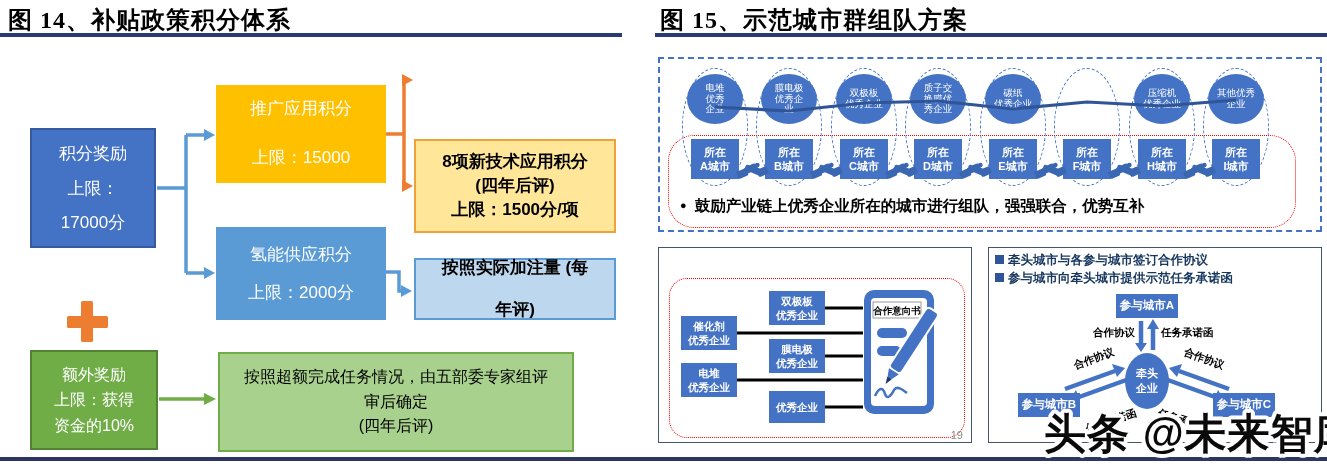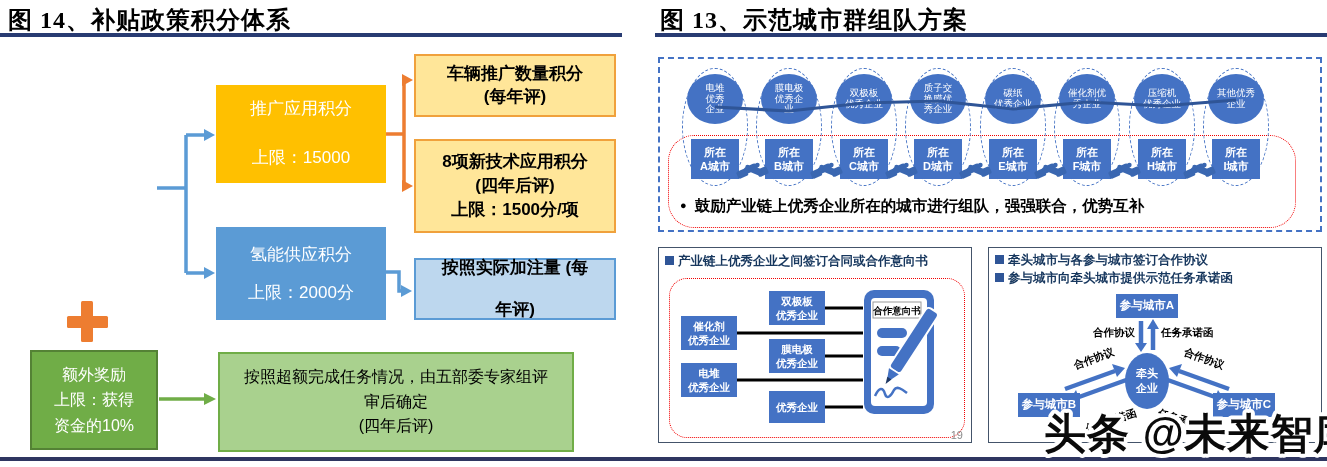--- a/index.html
+++ b/index.html
@@ -85,55 +85,56 @@
 
     <path d="M159 399 H204" stroke="#70AD47" stroke-width="3.5" fill="none"></path>
     <polygon points="204,393 204,405 216,399" fill="#70AD47"></polygon>
 
     <g fill="#ED7D31">
       <rect x="81" y="301" width="12" height="41" rx="1.5"></rect>
       <rect x="67" y="316" width="41" height="12" rx="1.5"></rect>
     </g>
   </svg>
 
+  <div class="box b-root">
+    <span class="ln">积分奖励</span>
+    <span class="ln">上限：</span>
+    <span class="ln">17000分</span>
+  </div>
   <div class="box b-fcv">
     <span class="ln">燃料电池汽车</span>
     <span class="ln">推广应用积分</span>
     <span class="ln">上限：15000</span>
     <span class="ln">分</span>
   </div>
   <div class="box b-h2">
     <span class="ln">氢能供应积分</span>
     <span class="ln">上限：2000分</span>
   </div>
-  <div class="box b-veh">
-    <span class="ln">车辆推广数量积分</span>
-    <span class="ln">(每年评)</span>
-  </div>
   <div class="box b-newtech">
     <span class="ln">8项新技术应用积分</span>
     <span class="ln">(四年后评)</span>
     <span class="ln">上限：1500分/项</span>
   </div>
   <div class="box b-refuel">
     <span class="ln">按照实际加注量 (每</span>
     <span class="ln">年评)</span>
   </div>
   <div class="box b-extra">
     <span class="ln">额外奖励</span>
     <span class="ln">上限：获得</span>
     <span class="ln">资金的10%</span>
   </div>
   <div class="box b-rule2">
     <span class="ln">按照超额完成任务情况，由五部委专家组评</span>
     <span class="ln">审后确定</span>
     <span class="ln">(四年后评)</span>
   </div>
 
-  <div class="fig-title" style="left:660px;top:4px;">图 13、示范城市群组队方案</div>
+  <div class="fig-title" style="left:660px;top:4px;">图 15、示范城市群组队方案</div>
   <div class="rule" style="left:655px;top:33px;width:672px;"></div>
 
   <div class="abs" id="chain">
     <div class="redbox" style="left:8px;top:76px;width:626px;height:91px;"></div>
 
     <div class="grp" style="left:22px;">
       <div class="grp-ell"></div>
       <div class="grp-co">
         <span>电堆</span>
           <span>优秀</span>
@@ -187,25 +188,20 @@
           <span>优秀企业</span>
           <span></span>
       </div>
       <div class="grp-city">
         <span>所在</span>
           <span>E城市</span>
       </div>
     </div>
     <div class="grp" style="left:394px;">
       <div class="grp-ell"></div>
-      <div class="grp-co">
-        <span>催化剂优</span>
-          <span>秀企业</span>
-          <span></span>
-      </div>
       <div class="grp-city">
         <span>所在</span>
           <span>F城市</span>
       </div>
     </div>
     <div class="grp" style="left:469px;">
       <div class="grp-ell"></div>
       <div class="grp-co">
         <span>压缩机</span>
           <span>优秀企业</span>
@@ -317,24 +313,20 @@
           </g>
         </svg>
       </div>
 
     <div class="chain-note">
       <span class="dot">●</span><span>鼓励产业链上优秀企业所在的城市进行组队，强强联合，优势互补</span>
     </div>
   </div>
 
   <div class="panel" id="panel-contract">
-    <div class="phead" style="left:6px;top:6px;">
-      <span class="sq"></span>
-      <span>产业链上优秀企业之间签订合同或合作意向书</span>
-    </div>
     <div class="redbox" style="left:10px;top:30px;width:294px;height:158px;border-radius:18px;"></div>
 
     <svg class="overlay" width="314" height="196" style="z-index:1;">
       <g stroke="#000" stroke-width="3">
         <line x1="166" y1="60" x2="204" y2="60"></line>
         <line x1="78" y1="85" x2="204" y2="85"></line>
         <line x1="166" y1="108" x2="204" y2="108"></line>
         <line x1="78" y1="132" x2="204" y2="132"></line>
         <line x1="166" y1="159" x2="204" y2="159"></line>
       </g>

